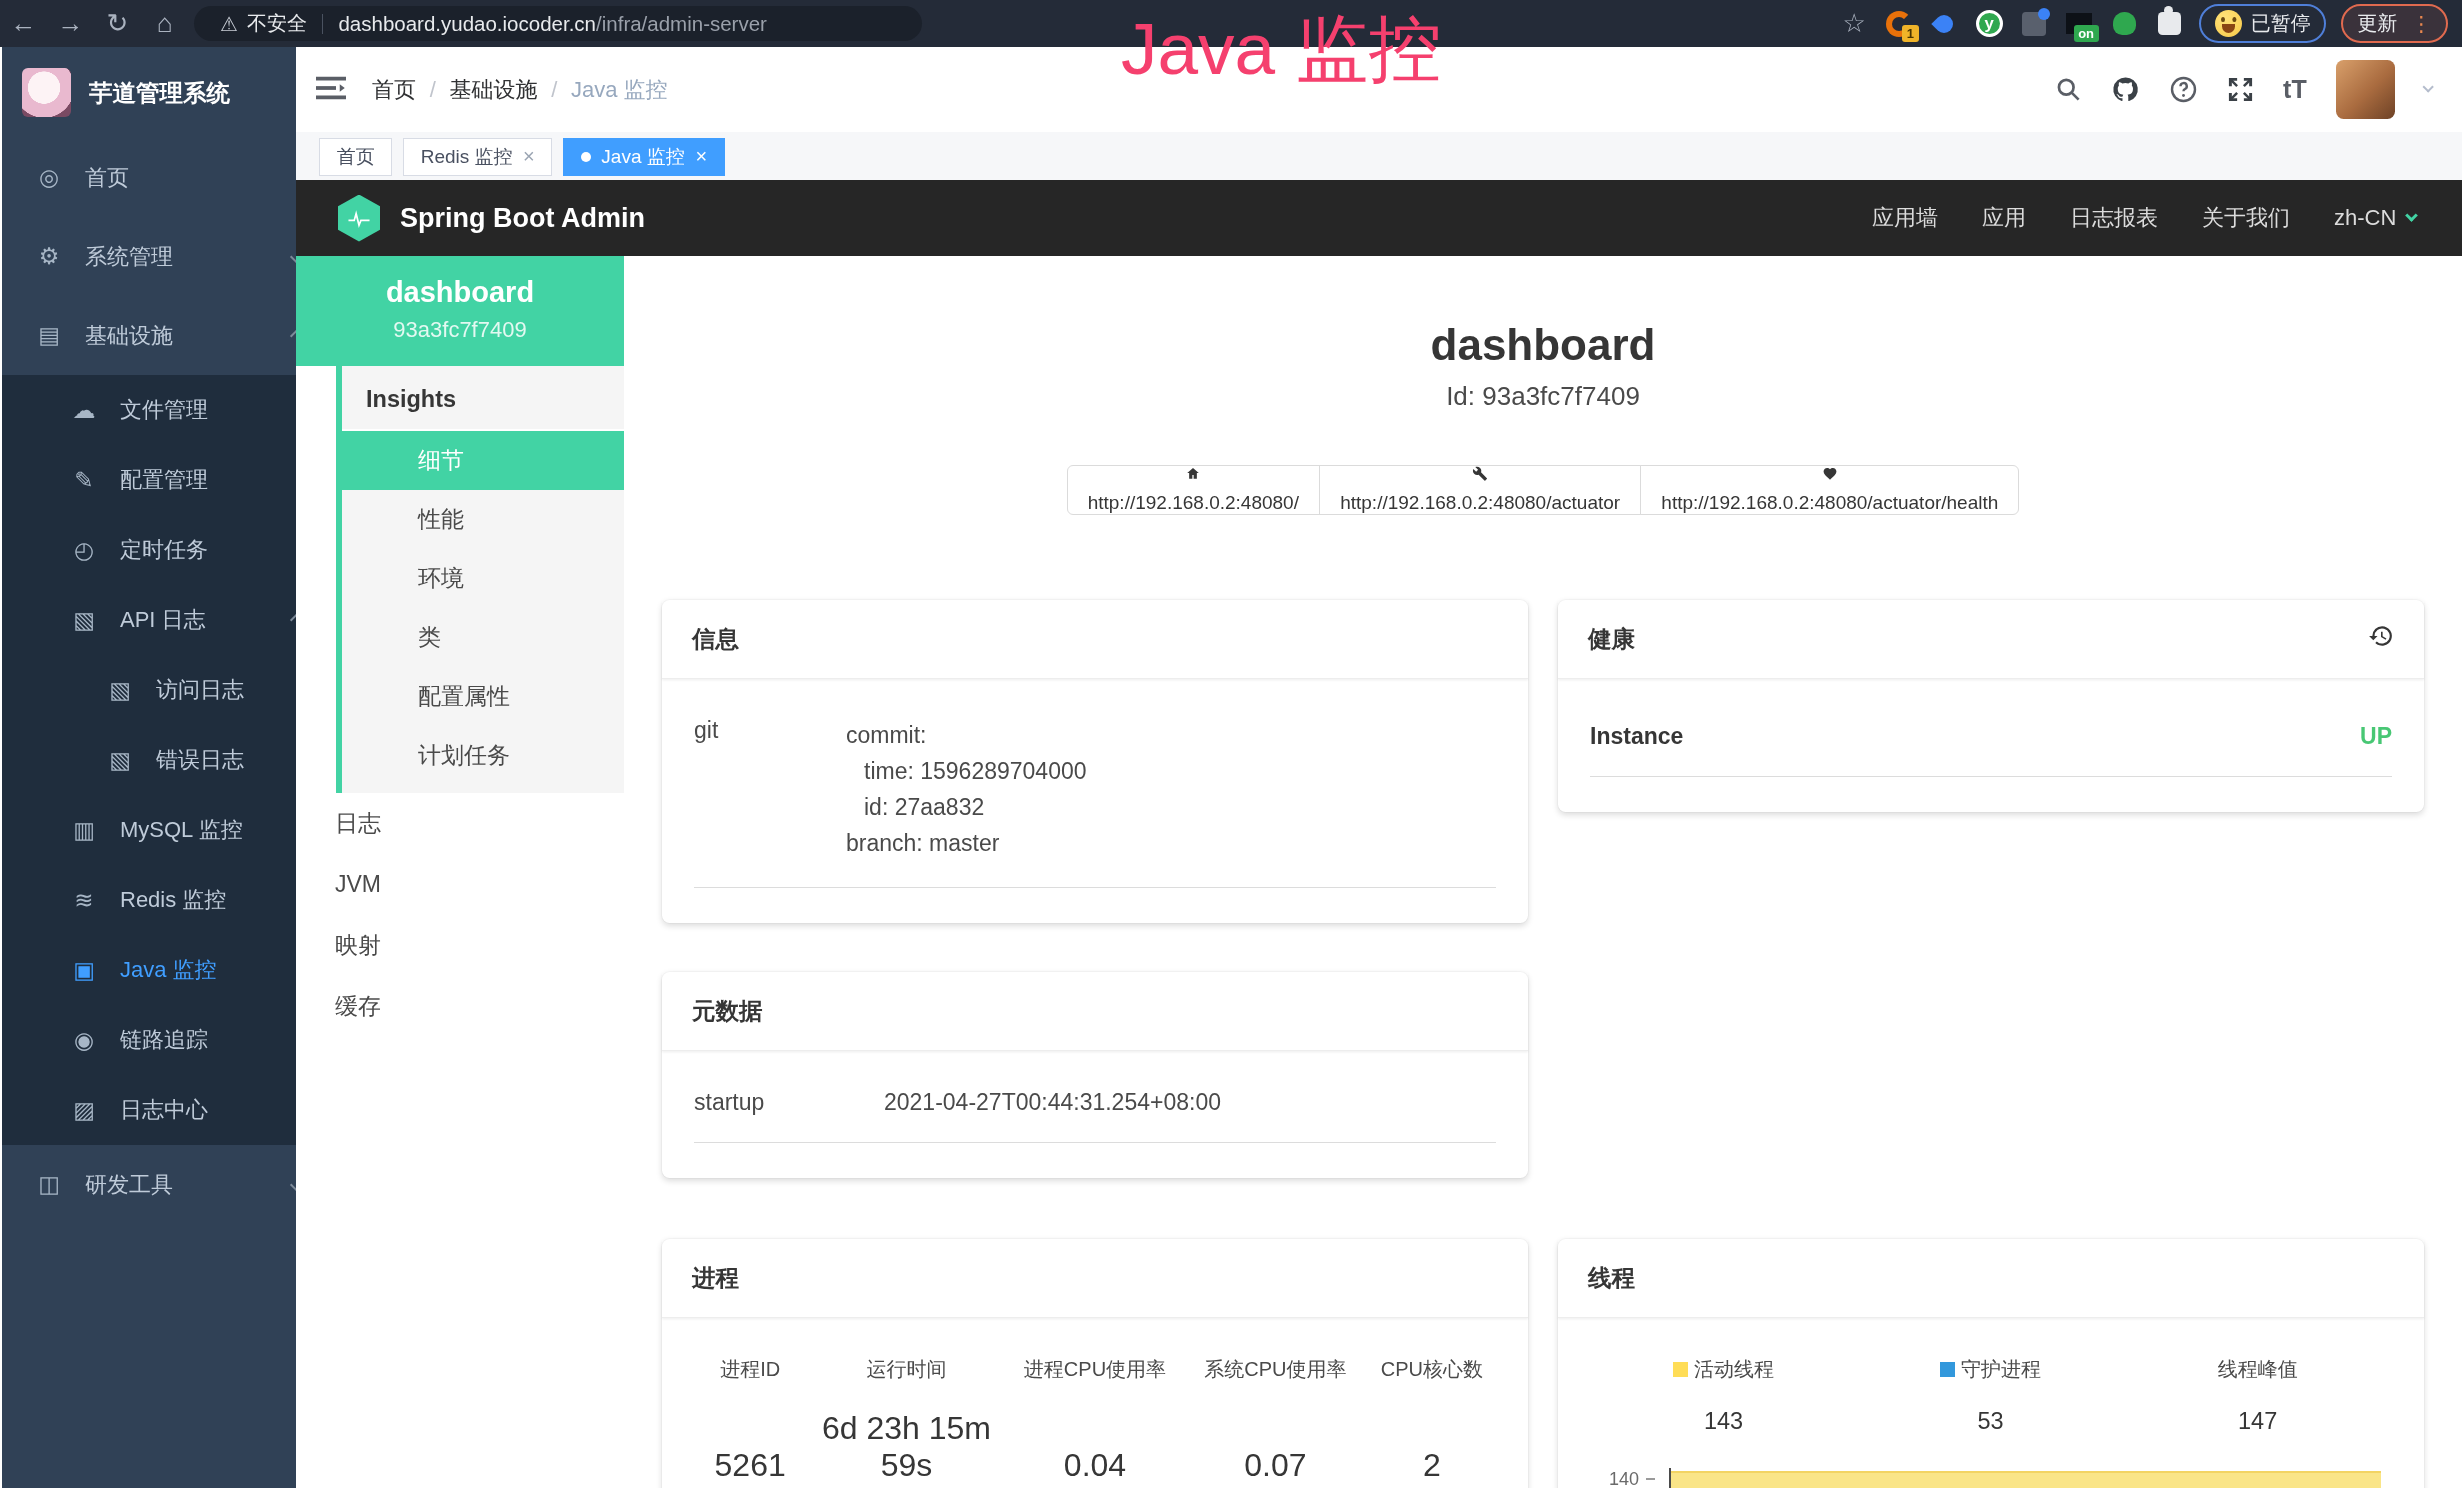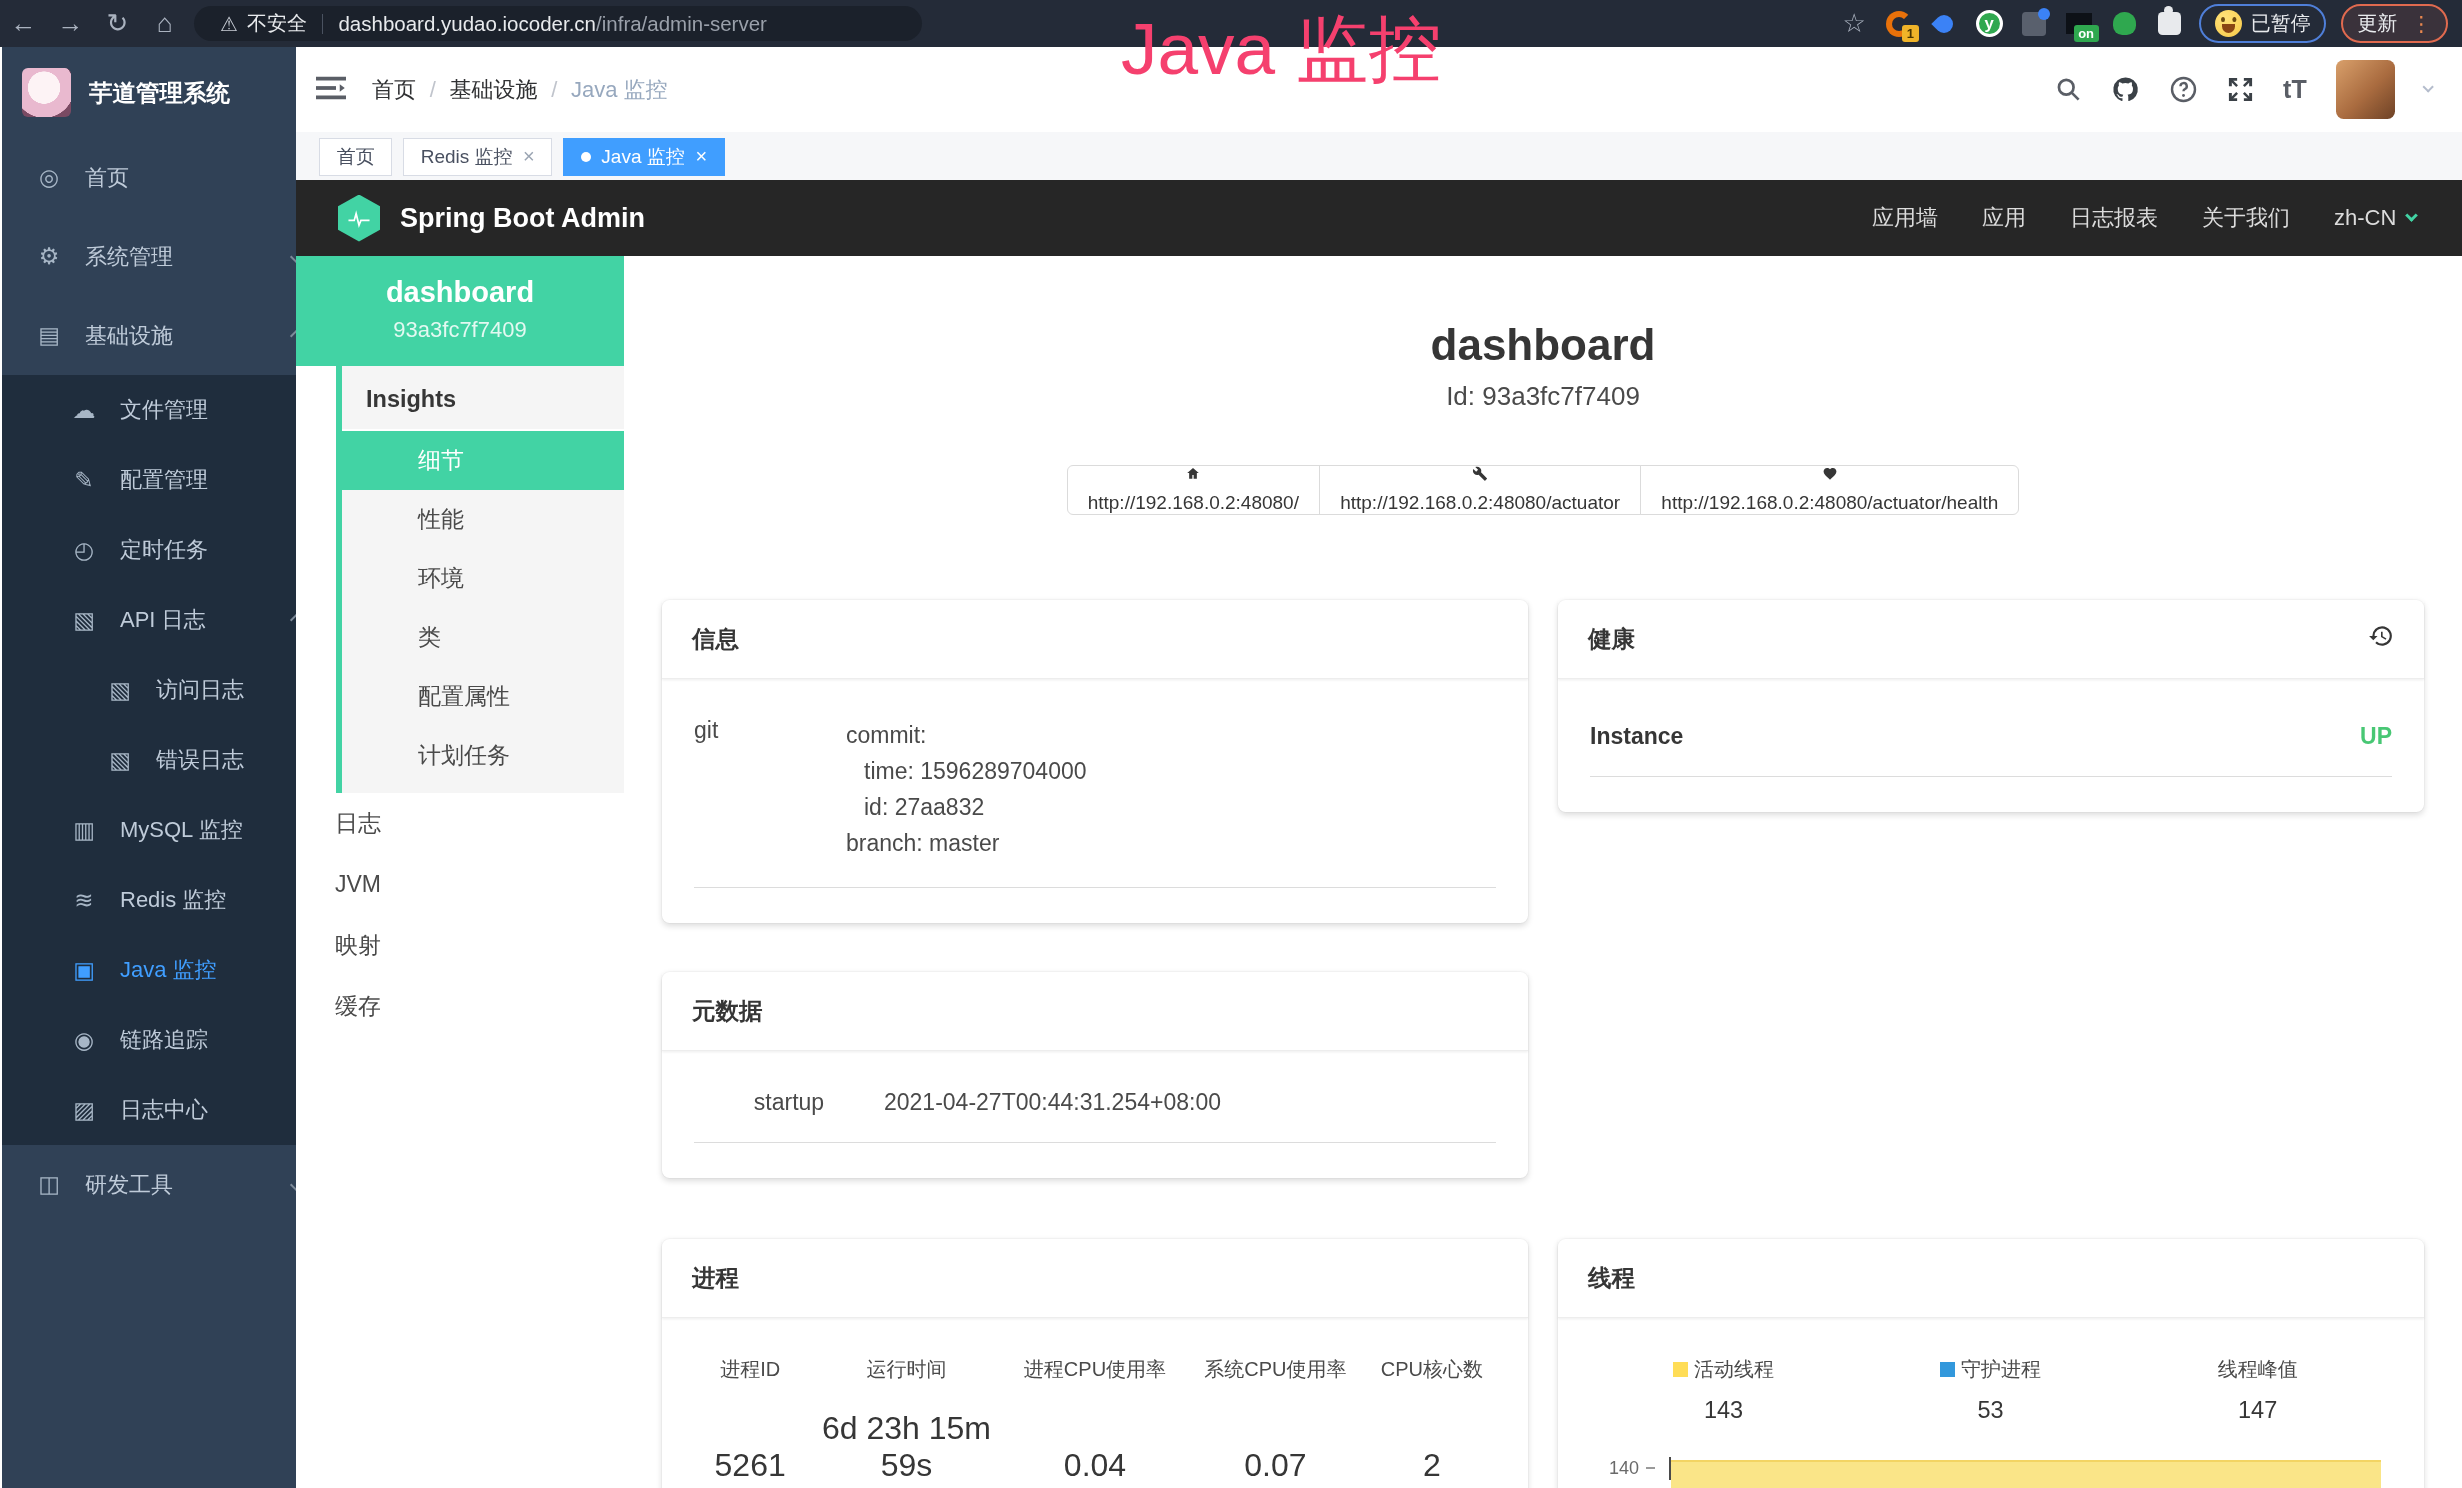--- a/index.html
+++ b/index.html
@@ -148,21 +148,21 @@
   .up { color:#48c774; font-weight:bold; }
   .hist { margin-left:auto; color:#363636; }
   
   .ptable { display:flex; text-align:center; font-size:20px; color:#4a4a4a; }
   .ptable.vals { font-size:32px; color:#363636; margin-top:27px;align-items:flex-end; }
   .pc0{width:14%;} .pc1{width:25%;} .pc2{width:22%;} .pc3{width:23%;} .pc4{width:16%;}
   
   .legend { display:flex; text-align:center; font-size:20px; color:#4a4a4a; }
   .legend > div { width:33.3%; display:flex; align-items:center; justify-content:center; gap:6px; }
   .sq { width:15px; height:15px; display:inline-block; }
-  .legend-vals { display:flex; text-align:center; font-size:23.5px; color:#363636; margin-top:14px; }
+  .legend-vals { display:flex; text-align:center; font-size:23.5px; color:#363636; margin-top:25px; }
   .legend-vals > div { width:33.3%; }
   .chartbox { position:relative; margin-top:33px; height:121px; }
   .ytick { position:absolute; width:49px; text-align:right; font-size:18px; color:#6a6a6a; }
   .tickmark { position:absolute; left:56px; width:9px; height:2.3px; background:#9a9a9a; }
   .yaxis { position:absolute; left:79px; top:0; width:2.3px; height:23px; background:#4a4a4a; }
   .area { position:absolute; left:81px; right:10.6px; top:3px; height:303px;
     background:#fae588; border-top:2.3px solid #f3d463; }
 </style>
 </head>
 <body>
@@ -459,21 +459,21 @@
     </div>
   </div>
 
   <div class="cards-row row2">
     <div class="card">
       <div class="card-head">
         <span>元数据</span>
       </div>
       <div class="card-body">
         <div class="kv">
-          <span class="k" style="width:190px;text-align:center;">startup</span>
+          <span class="k" style="width:190px;">startup</span>
           <span>2021-04-27T00:44:31.254+08:00</span>
         </div>
         <div class="underline"></div>
       </div>
     </div>
   </div>
 
   <div class="cards-row row3">
     <div class="card">
       <div class="card-head">

